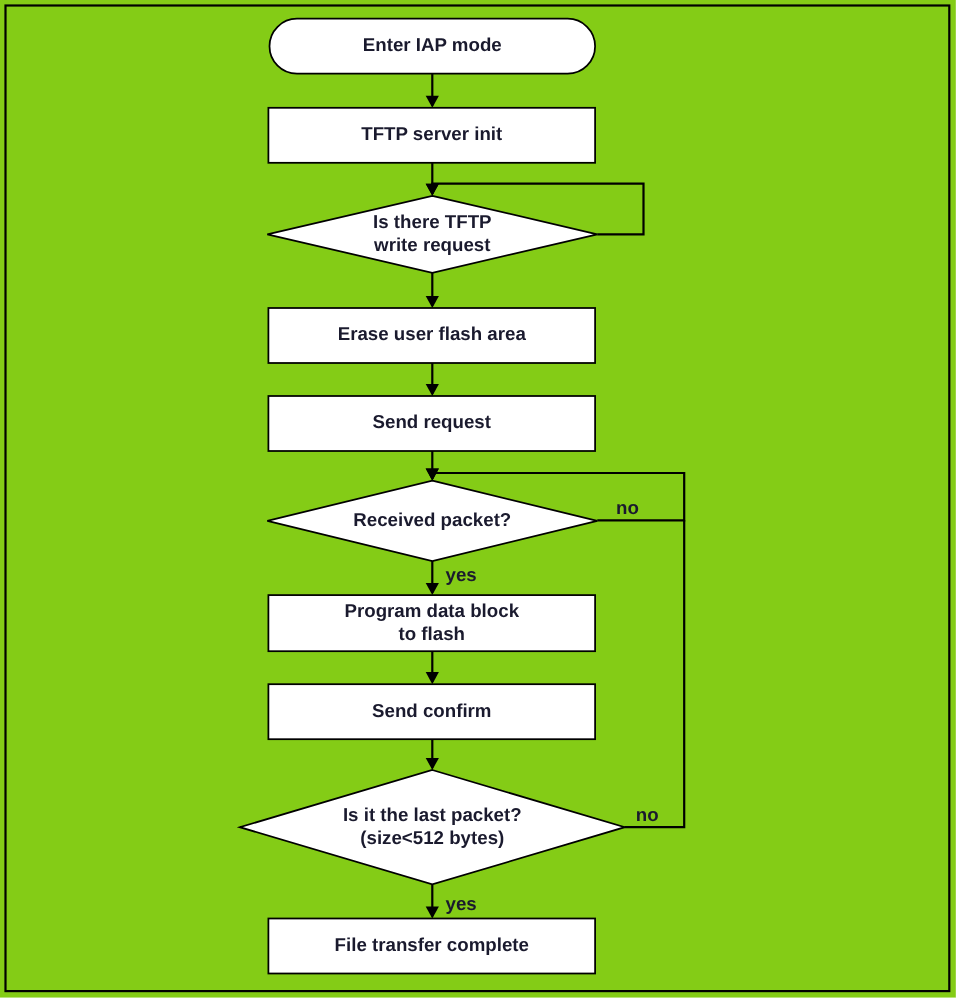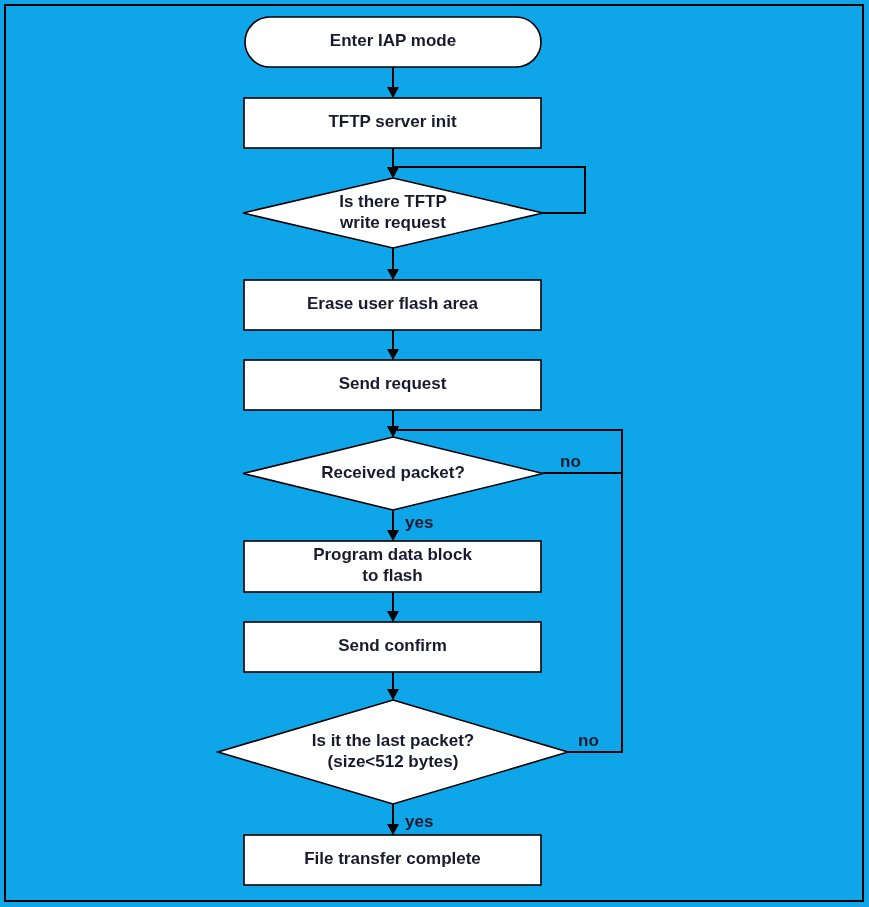--- a/index.html
+++ b/index.html
@@ -6,21 +6,21 @@
   html, body {
     margin: 0;
     padding: 0;
     background: #ffffff;
     font-family: "Liberation Sans", sans-serif;
   }
   #flow-root {
     position: relative;
     width: 869px;
     height: 907px;
-    background: #0ea5e9;
+    background: #84cc16;
     overflow: hidden;
   }
   #flow-svg {
     display: block;
     width: 869px;
     height: 907px;
   }
   .frame-rect {
     fill: none;
     stroke: #000000;

